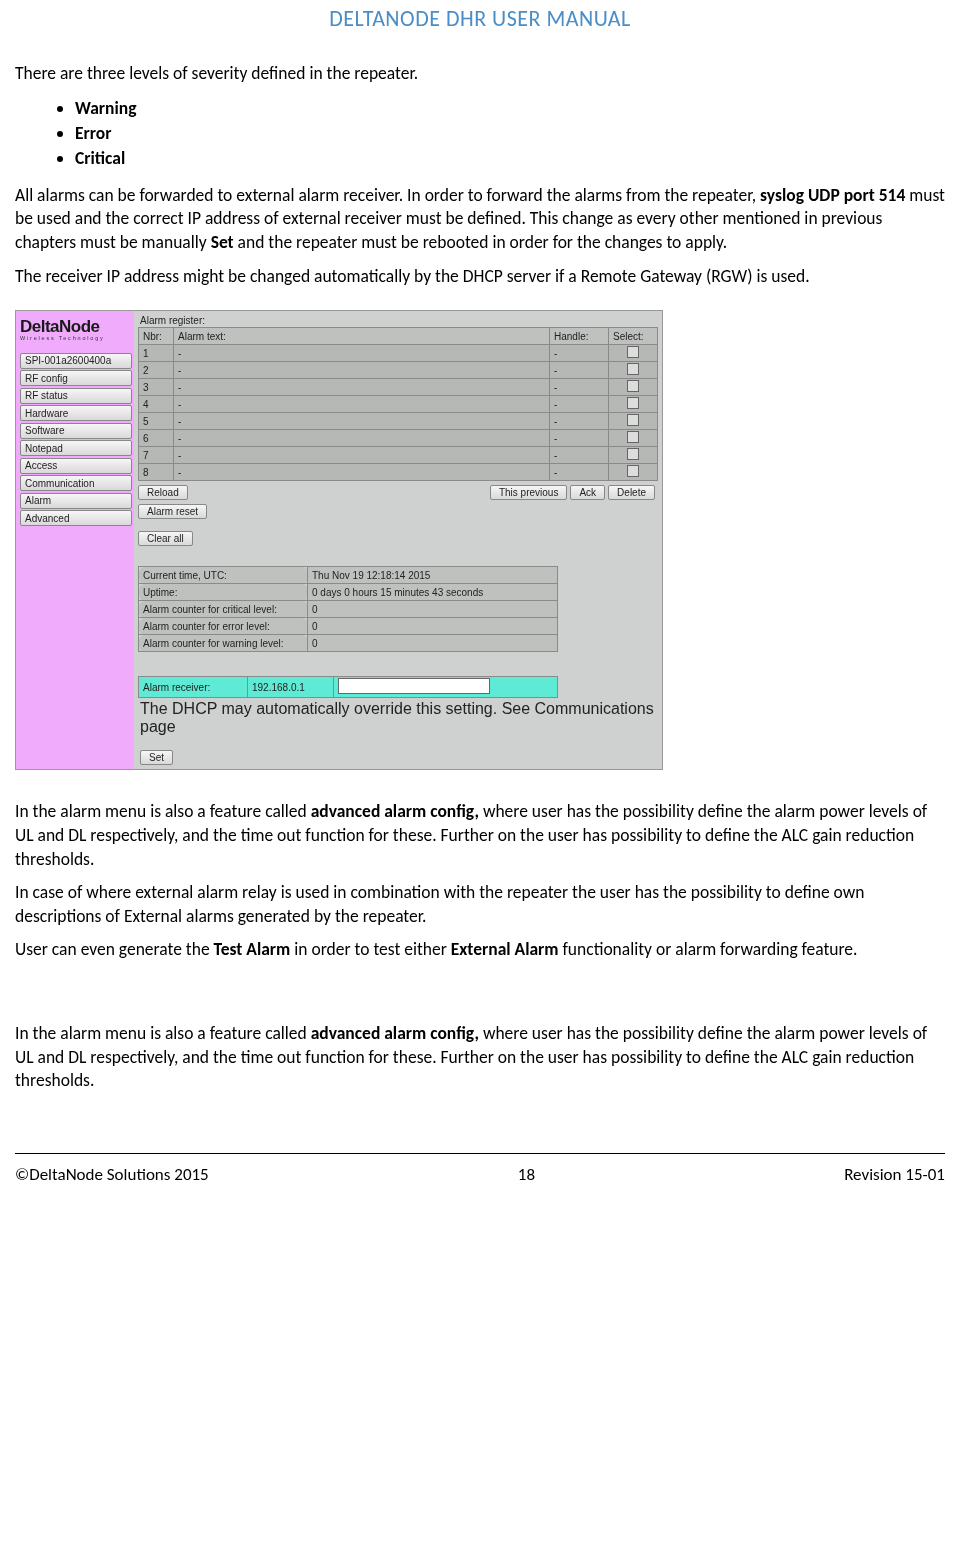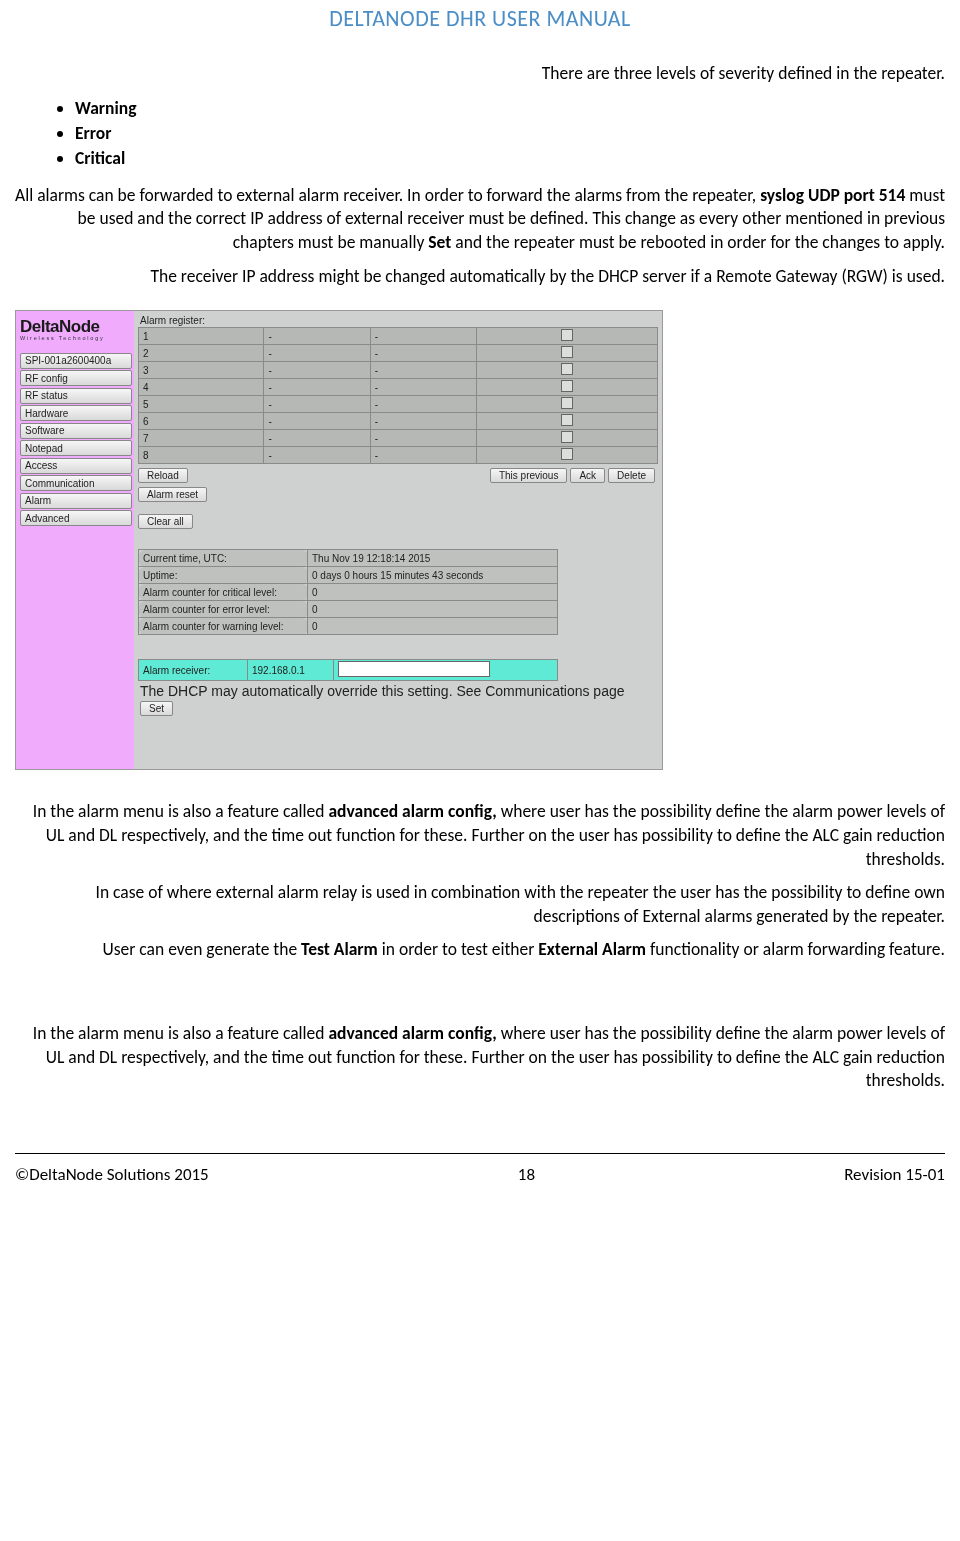--- a/index.html
+++ b/index.html
@@ -21,21 +21,20 @@
     font-size: 22px;
     font-weight: 400;
     letter-spacing: 0.5px;
     margin: 0 0 30px 0;
     padding-top: 5px;
   }
   .body-text {
     font-size: 17.5px;
     line-height: 1.35;
     margin: 0 0 10px 0;
-    text-align: right;
   }
   ul.severity {
     margin: 8px 0 12px 0;
     padding-left: 60px;
   }
   ul.severity li {
     font-weight: bold;
     font-size: 17.5px;
     line-height: 1.45;
   }
@@ -165,23 +164,23 @@
   }
   table.receiver td:first-child { width: 100px; }
   .receiver-input {
     background: #fff;
     border: 1px solid #666;
     height: 14px;
     width: 150px;
     display: inline-block;
   }
   .note {
-    font-size: 14px;
+    font-size: 16px;
     color: #222;
-    margin: 2px 0 2px 2px;
+    margin: 2px 0 14px 2px;
   }
   .footer {
     border-top: 1px solid #000;
     margin-top: 60px;
     padding: 10px 0 0 0;
     display: flex;
     justify-content: space-between;
     font-size: 17px;
   }
 </style>
@@ -221,20 +220,26 @@
       <span class="nav-btn">Access</span>
       <span class="nav-btn">Communication</span>
       <span class="nav-btn">Alarm</span>
       <span class="nav-btn">Advanced</span>
     </div>
 
     <div class="content">
       <div class="section-title">Alarm register:</div>
       <table class="alarm-reg">
         <tbody>
+            <tr>
+          <th class="th-nbr">Nbr:</th>
+          <th>Alarm text:</th>
+          <th class="th-handle">Handle:</th>
+          <th class="th-select">Select:</th>
+        </tr>
         <tr>
               <td>1</td>
               <td>-</td>
               <td>-</td>
               <td style="text-align:center"><span class="chk"></span></td>
             </tr>
         <tr>
               <td>2</td>
               <td>-</td>
               <td>-</td>

